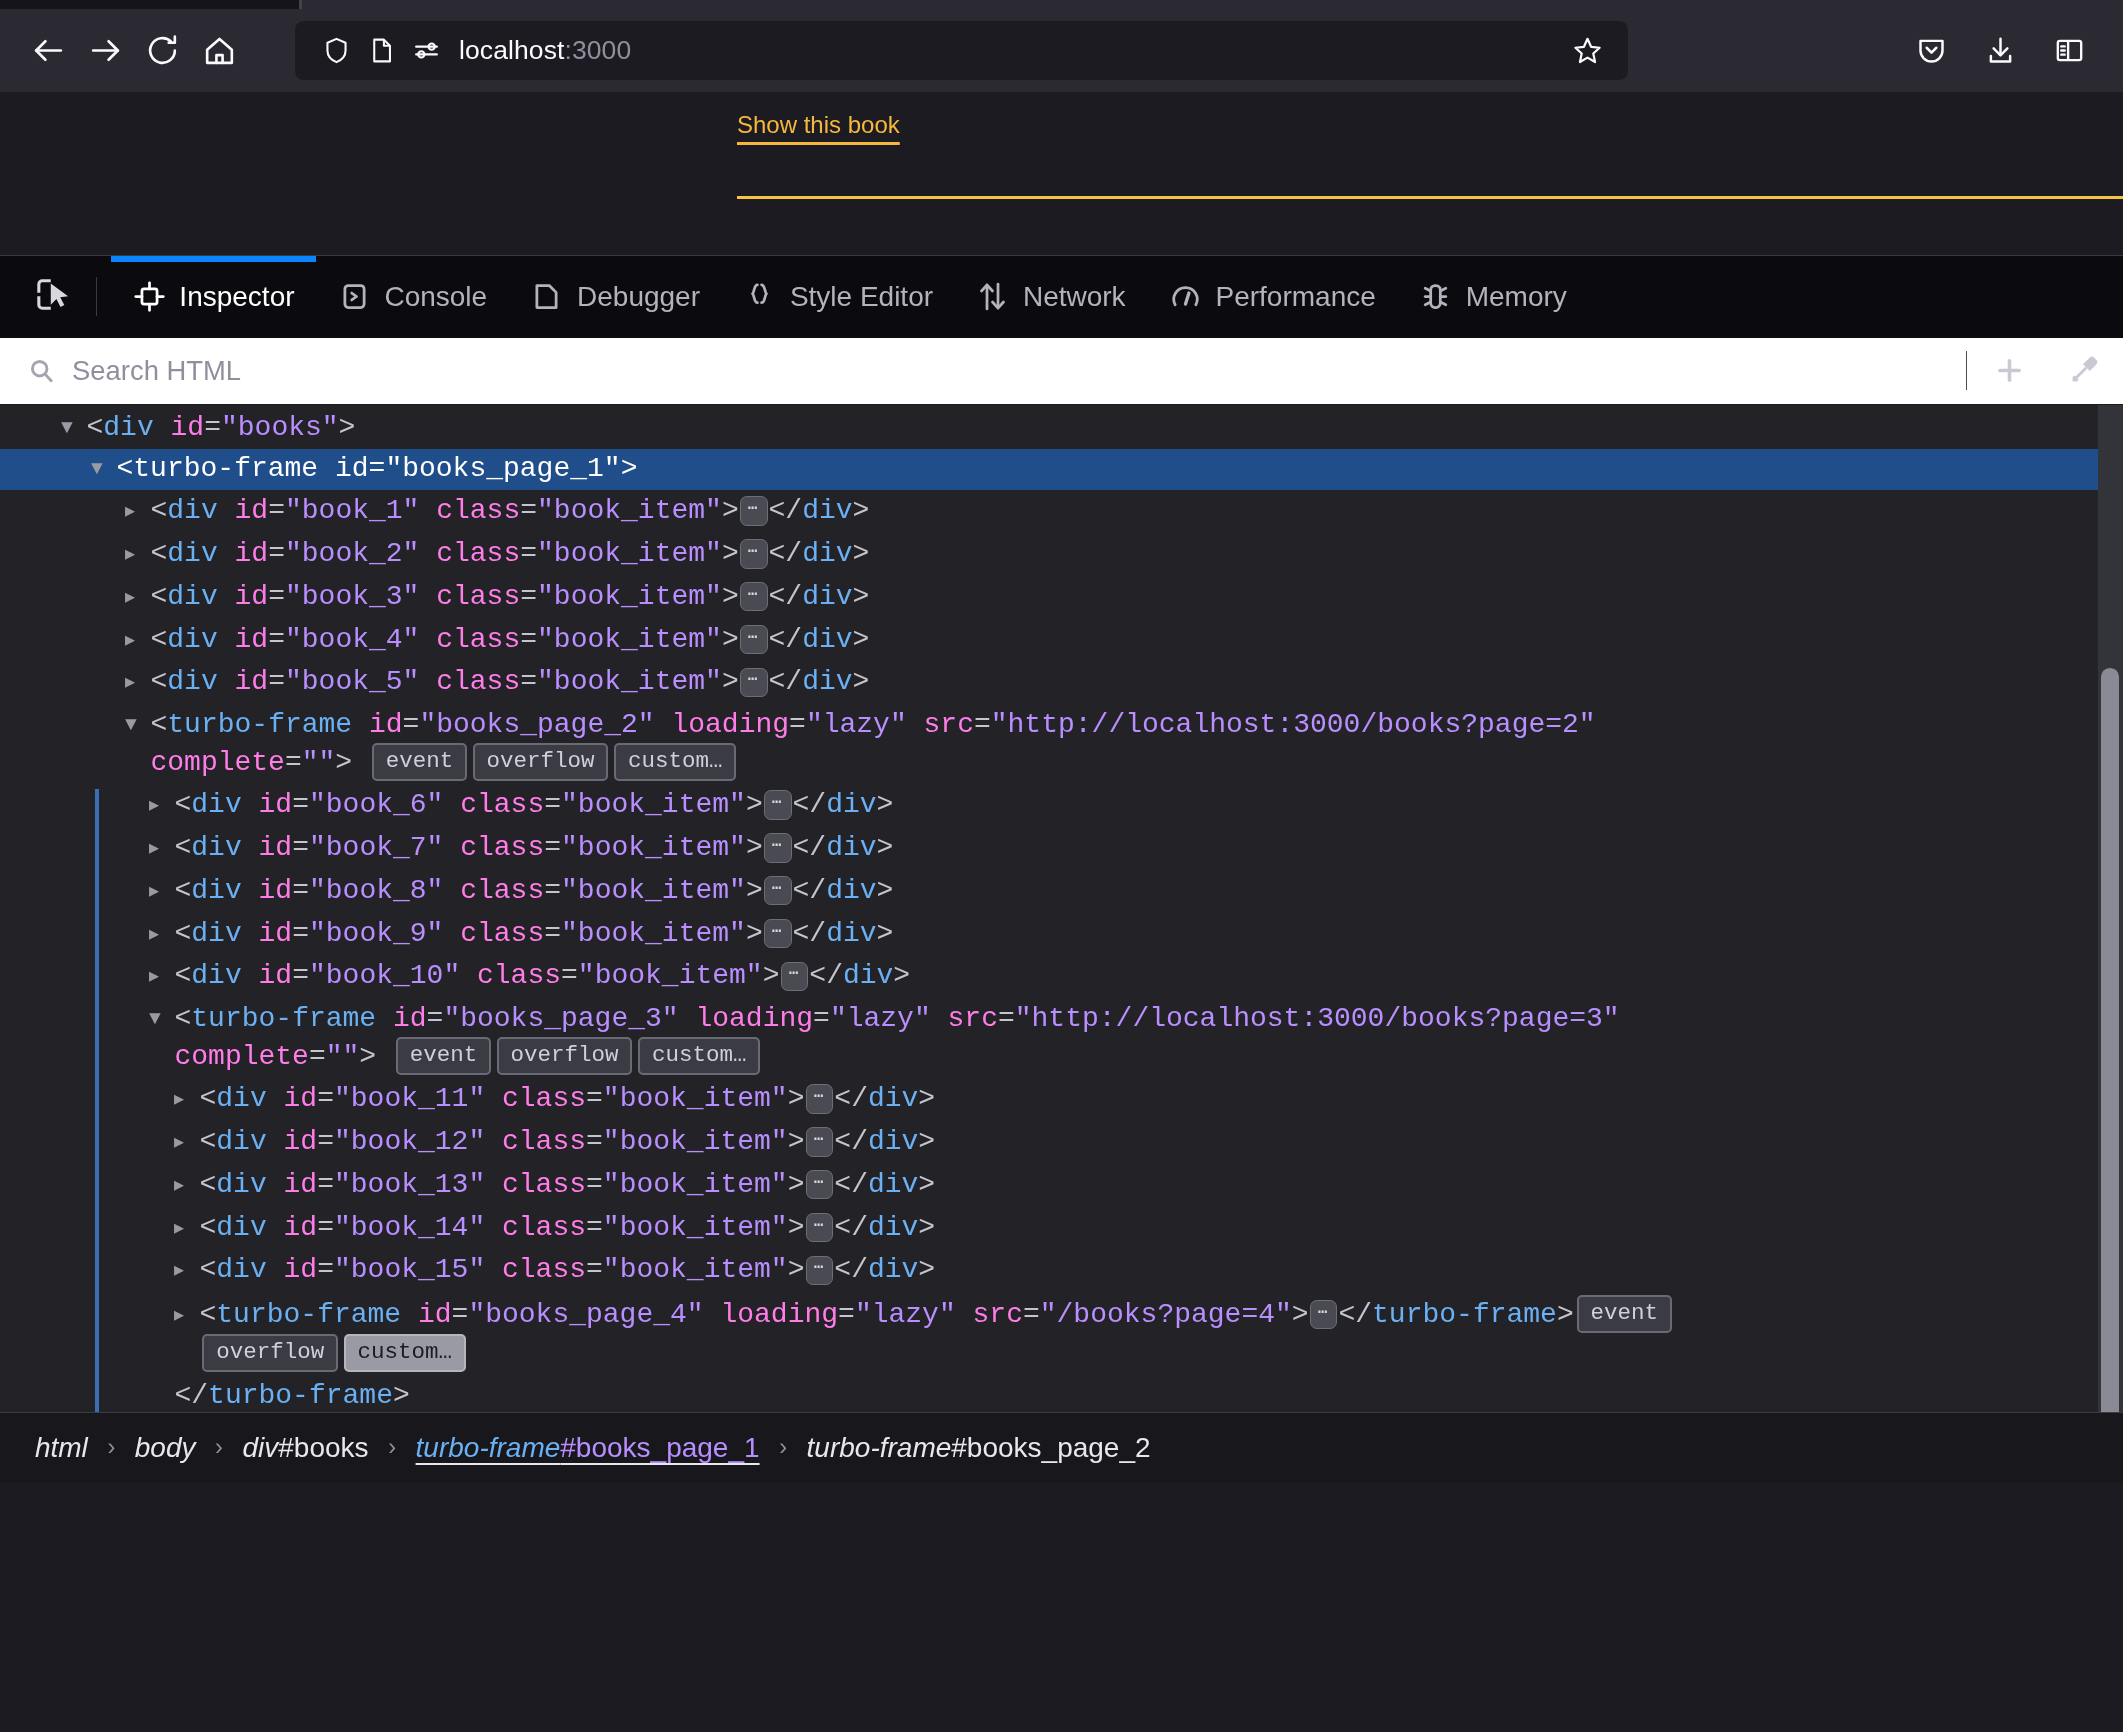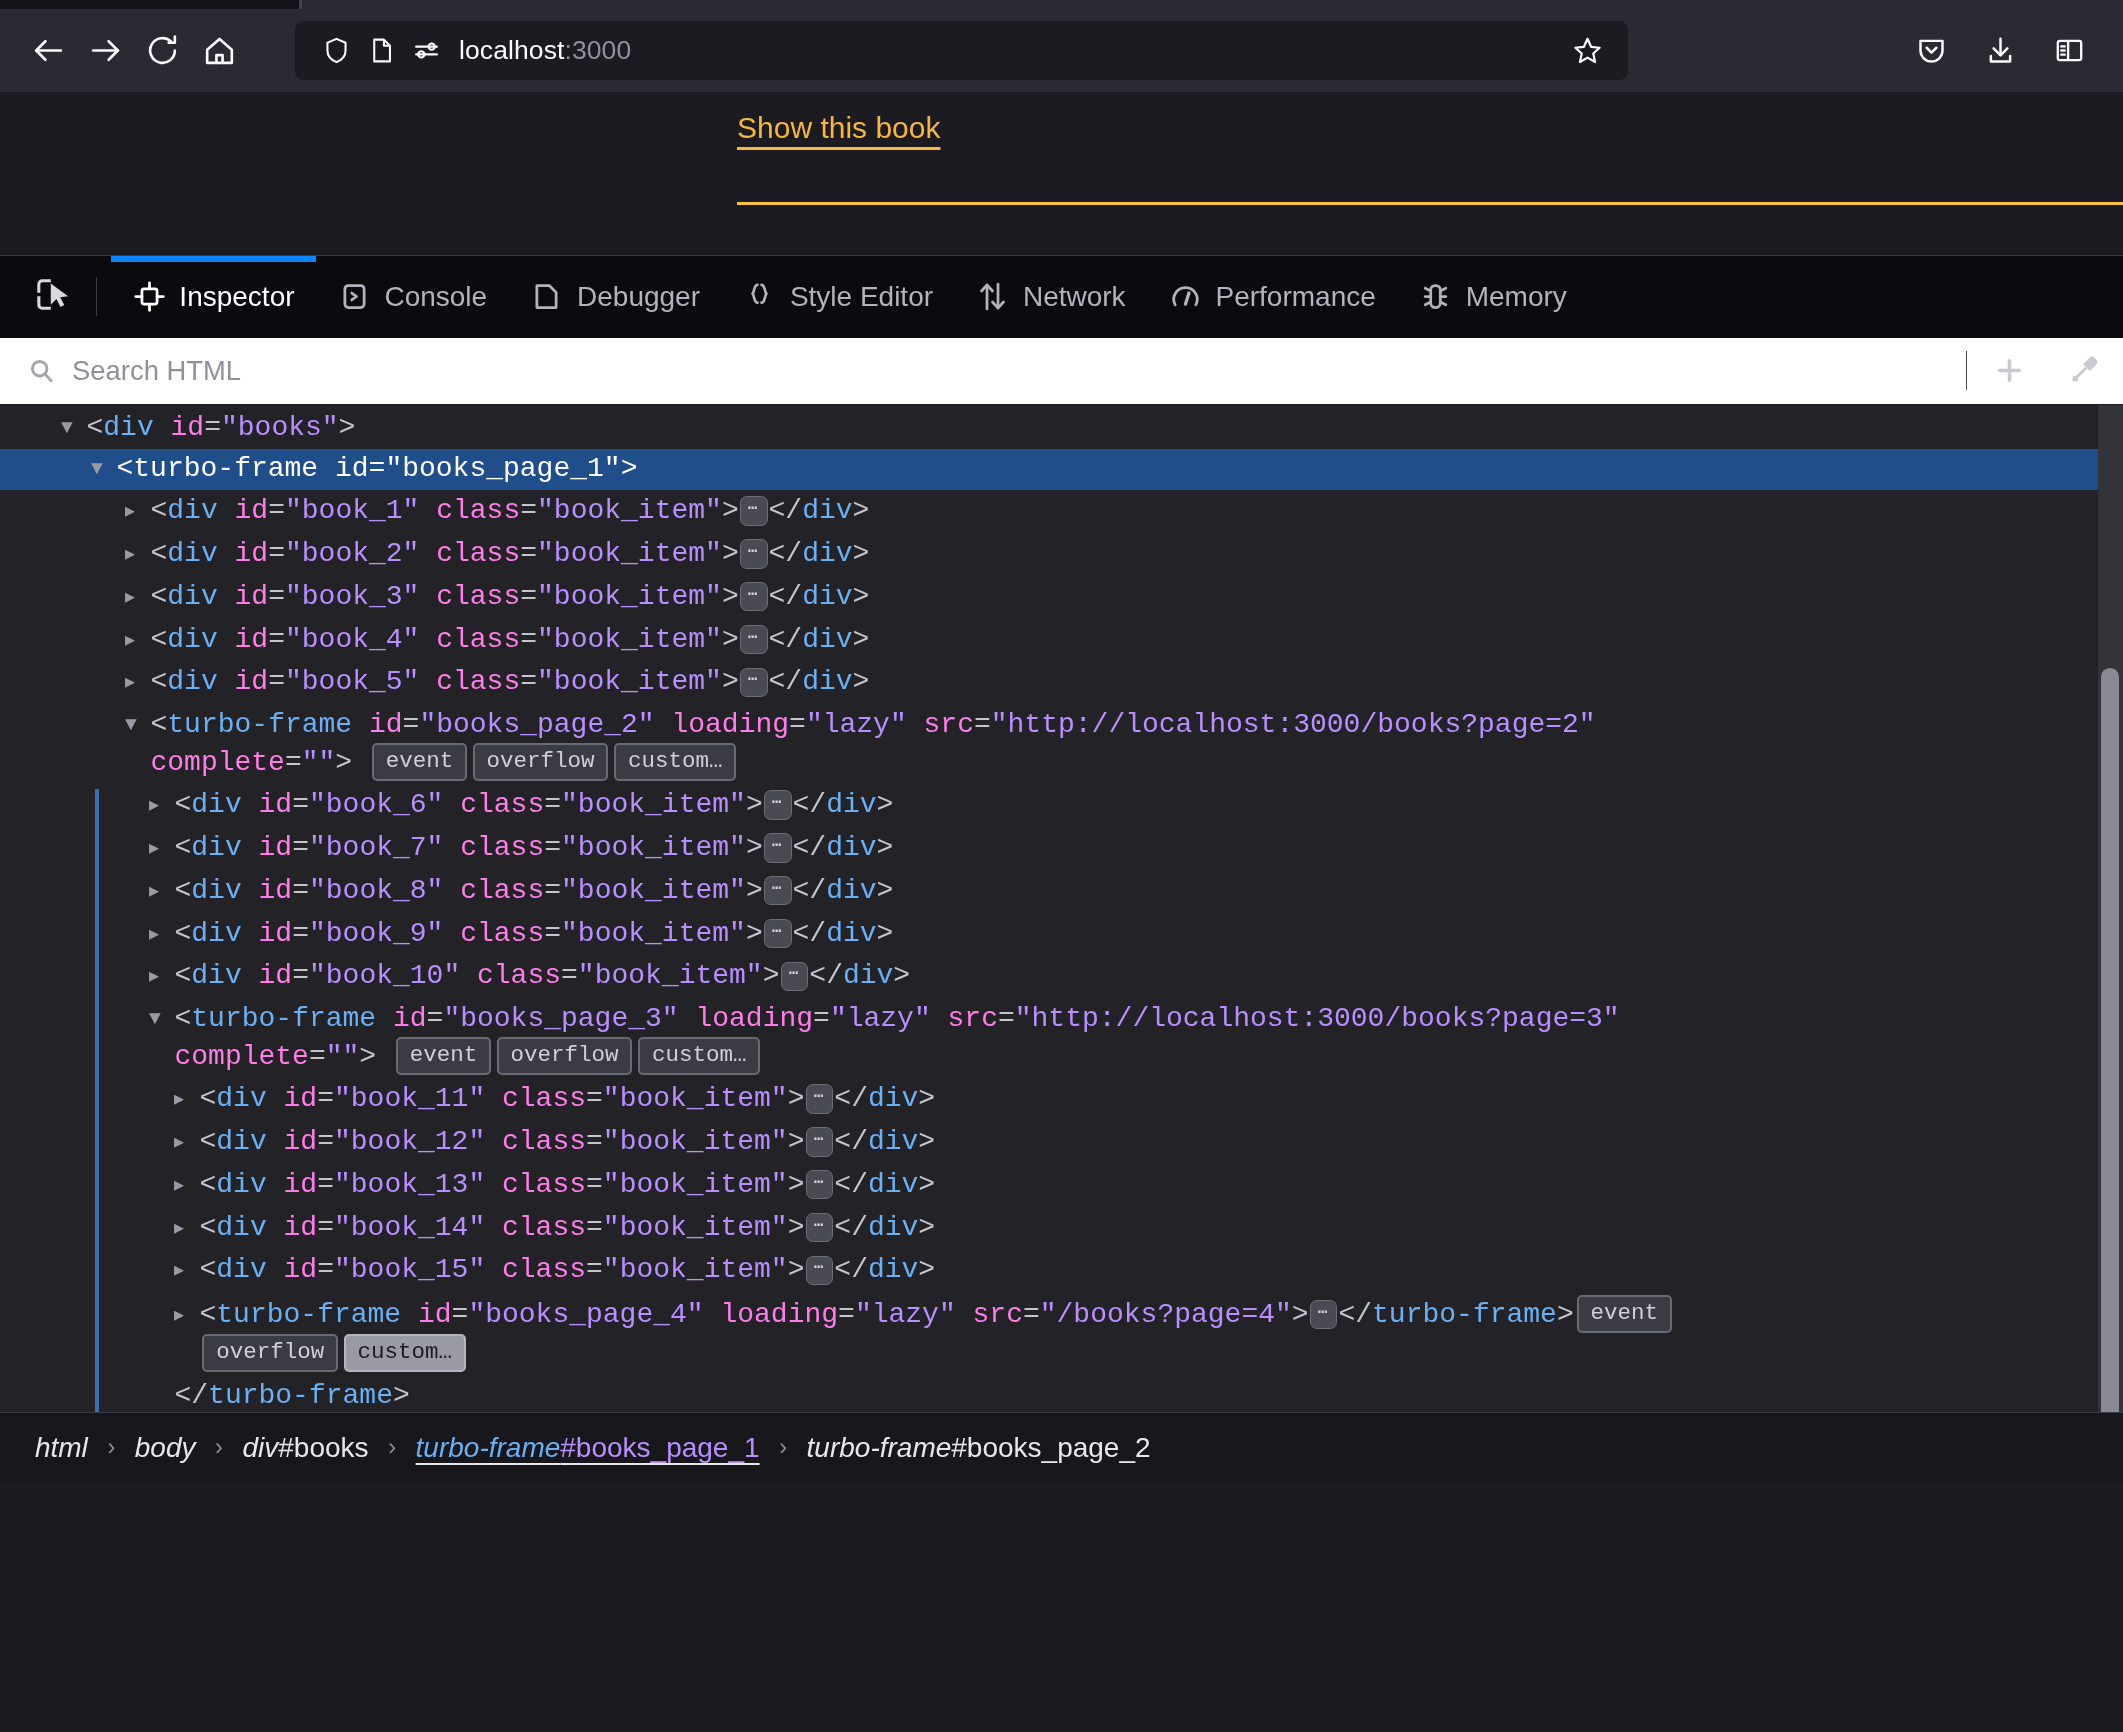--- a/index.html
+++ b/index.html
@@ -91,21 +91,21 @@
     background: #1c1b22;
     overflow: hidden;
     position: relative;
   }
   .page-inner {
     padding-left: 737px;
     padding-top: 19.6px;
   }
   .show-book-link {
     color: #f6b73c;
-    font-size: 30px;
+    font-size: 24px;
     text-decoration: underline;
     text-underline-offset: 8.8px;
     text-decoration-thickness: 2.9px;
     display: inline-block;
   }
   .page-hr {
     margin-top: 57px;
     margin-right: 0;
     border: none;
     border-top: 3.9px solid #f6c343;

